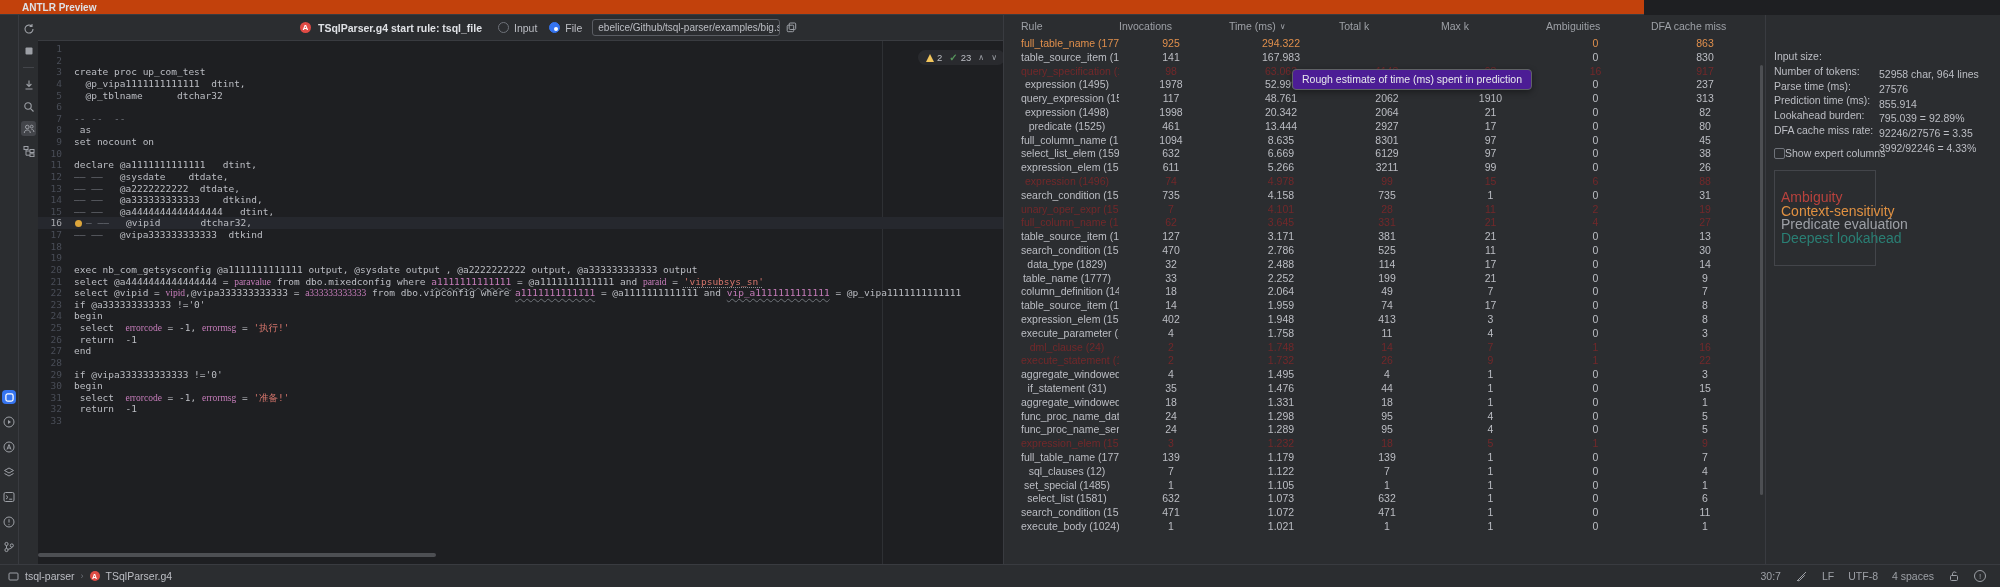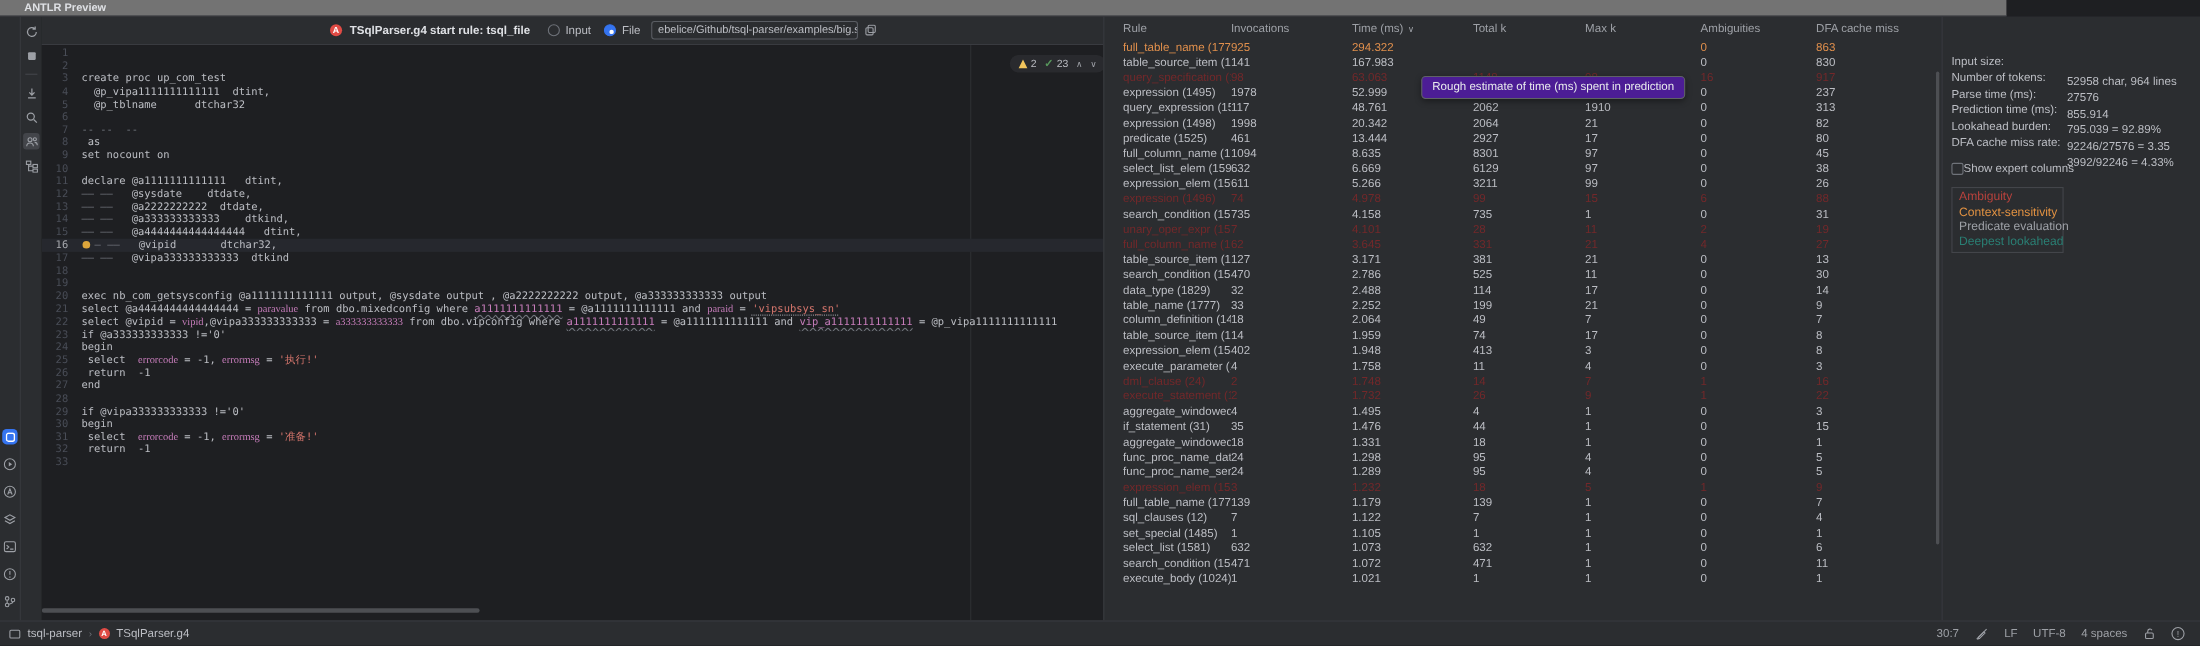--- a/index.html
+++ b/index.html
@@ -1,22 +1,22 @@
 <!DOCTYPE html>
 <html><head>
 <meta charset="utf-8">
 <style>
   * { margin:0; padding:0; box-sizing:border-box; }
   html,body { width:2000px; height:587px; overflow:hidden; background:#1e1f22; }
   #root { position:relative; width:2000px; height:587px; background:#1e1f22;
           font-family:"Liberation Sans",sans-serif; color:#bcbec4; }
 
   
-  .titlebar { position:absolute; left:0; top:0; width:1824px; height:15px;
-              background:#737373; border-bottom:1px solid #393b40; }
+  .titlebar { position:absolute; left:0; top:0; width:1644px; height:15px;
+              background:#c2410c; border-bottom:1px solid #393b40; }
   .titlebar span { position:absolute; left:22px; top:2px; font-size:10px; font-weight:bold; color:#dfe1e5; }
 
   
   .stripe { position:absolute; left:0; top:15px; width:19px; height:549px;
             background:#2b2d30; border-right:1px solid #393b40;
             display:flex; flex-direction:column; justify-content:flex-end; align-items:center;
             gap:11px; padding-bottom:10px; }
   .stripe .sicon { width:14px; height:14px; display:flex; align-items:center; justify-content:center; color:#9da0a6; }
   .stripe .sicon.active { background:#3574f0; border-radius:4px; color:#ffffff; }
 
@@ -73,21 +73,21 @@
   .h-scrollbar { position:absolute; left:0; bottom:7px; width:398px; height:4px; background:#4d4f53; border-radius:2px; }
 
   
   .profiler { position:absolute; left:1003px; top:15px; width:762px; height:549px;
               background:#2b2d30; border-left:1px solid #393b40; overflow:hidden; }
   .tabs { height:26px; border-bottom:1px solid #393b40; display:flex; align-items:stretch;
           padding-left:26px; gap:24px; font-size:10.5px; }
   .tab { display:flex; align-items:center; color:#bcbec4; border-bottom:2px solid transparent; padding-top:1px; }
   .tab.active { color:#dfe1e5; border-bottom-color:#3574f0; }
 
-  .pgrid { display:grid; grid-template-columns:98px 110px 110px 102px 105px 105px 1fr; padding-left:17px; }
+  .pgrid { display:grid; grid-template-columns:98px 110px 110px 102px 105px 105px 1fr; padding-left:17px;text-align:center; }
   .phead { height:22px; align-items:center; font-size:10.5px; color:#9da0a6; }
   .phead .pc { display:flex; align-items:center; gap:4px; }
   .sort-chev { font-size:8px; color:#9da0a6; }
   .prow { height:13.8px; line-height:13.8px; font-size:10.5px; color:#bcbec4; }
   .prow .pc { overflow:hidden; white-space:nowrap; padding-right:6px; }
   .prow.hot { color:#e08f4c; }
   .prow.red { color:#73282a; }
   .v-scrollbar { position:absolute; right:2px; top:50px; width:3px; height:430px; background:#4d4f53; border-radius:2px; }
 
   
@@ -96,21 +96,21 @@
              color:#e8eaed; white-space:nowrap; z-index:9; box-shadow:0 2px 6px rgba(0,0,0,.4); }
 
   
   .stats { position:absolute; left:1765px; top:15px; width:274px; height:549px;
            background:#2b2d30; border-left:1px solid #393b40; padding:34px 8px 0 8px; font-size:10.5px; }
   .stat { display:flex; height:14.7px; align-items:center; }
   .stat .sl { flex:none; width:105px; color:#bcbec4; }
   .stat .sv { color:#bcbec4; white-space:nowrap;margin-top:36px; }
   .chkrow { display:flex; align-items:center; gap:0; margin-top:9px; height:14px; }
   .chk { width:11px; height:11px; border:1px solid #6f737a; border-radius:2px; background:#2b2d30; flex:none; }
-  .legend { margin-top:10px; width:102px; border:1px solid #43454a; padding:2px 6px; font-size:11px; }
+  .legend { margin-top:10px; width:102px; border:1px solid #43454a; padding:20px 6px; font-size:14px; }
   .legend .li { height:13.5px; line-height:13.5px; white-space:nowrap; }
 
   
   .statusbar { position:absolute; left:0; top:564px; width:2000px; height:23px; background:#2b2d30;
                border-top:1px solid #393b40; display:flex; align-items:center; font-size:10.5px; }
   .sb-left { display:flex; align-items:center; gap:6px; padding-left:8px; color:#bcbec4; }
   .sb-sep { color:#6f737a; font-size:9px; }
   .sb-right { margin-left:auto; display:flex; align-items:center; gap:14px; padding-right:14px; color:#9da0a6; }
   .bang-circle { width:12px; height:12px; border:1px solid #9da0a6; border-radius:50%; font-size:8px;
                  display:flex; align-items:center; justify-content:center; color:#9da0a6; }

